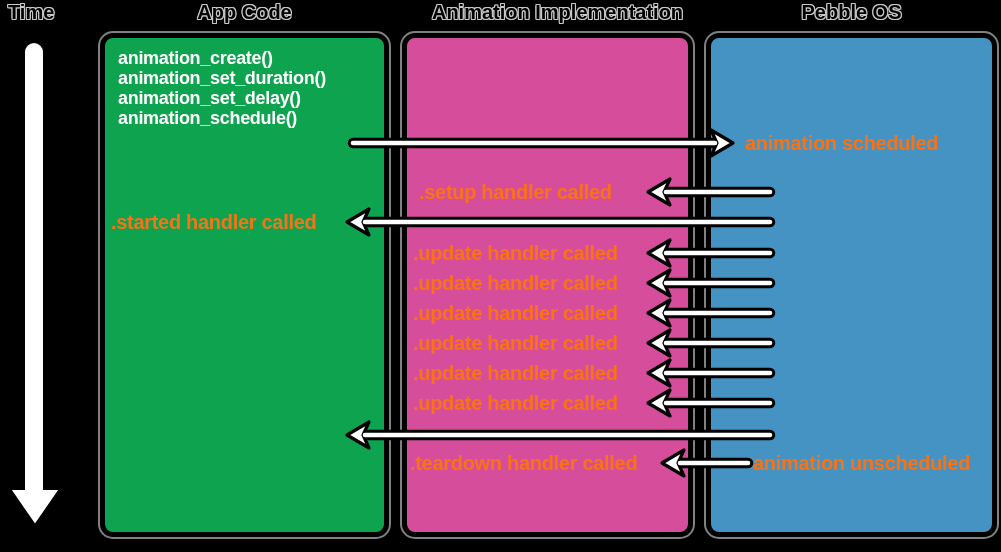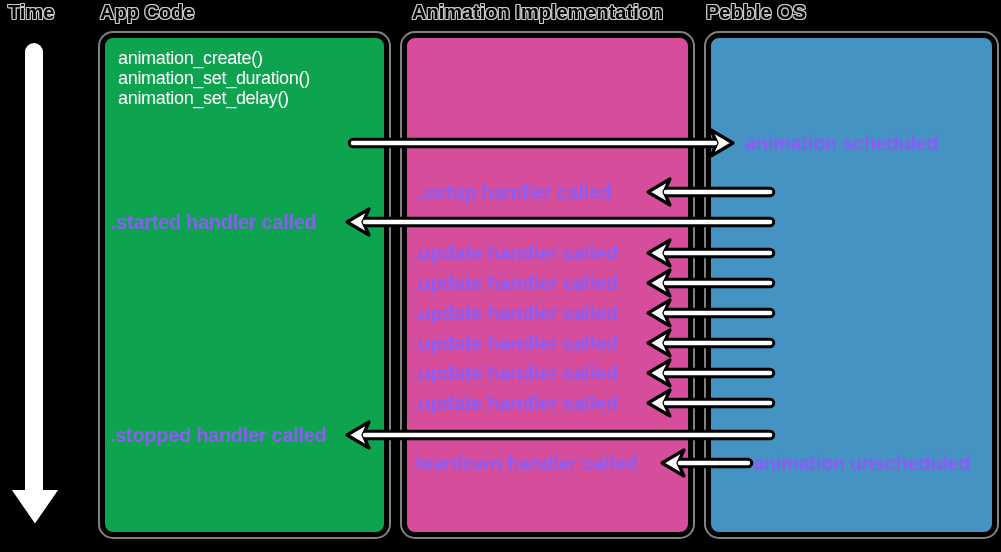--- a/index.html
+++ b/index.html
@@ -17,41 +17,41 @@
     border-radius:13px;
     box-shadow:0 0 0 2px rgba(235,235,235,0.55);
     box-sizing:border-box;
   }
   .box-green{left:100px;width:289px;background:#0EA34F;}
   .box-magenta{left:402px;width:291px;background:#D64D9C;}
   .box-blue{left:706px;width:291px;background:#4493C2;}
   .col-title{
     position:absolute;top:0;height:24px;line-height:24px;
     font-size:20px;font-weight:bold;color:#000;
-    white-space:nowrap;
+    text-align:center;white-space:nowrap;
     text-shadow:
       -1px -1px 0 #c9c9c9, 1px -1px 0 #c9c9c9,
       -1px  1px 0 #c9c9c9, 1px  1px 0 #c9c9c9,
       -1px  0   0 #c9c9c9, 1px  0   0 #c9c9c9,
        0   -1px 0 #c9c9c9, 0    1px 0 #c9c9c9;
   }
   .title-time{left:8px;text-align:left;}
   .title-green{left:100px;width:289px;}
   .title-magenta{left:412px;width:291px;}
   .title-blue{left:706px;width:291px;}
   .code-block{
     position:absolute;left:118px;top:48px;
-    color:#fff;font-size:18px;font-weight:normal;
+    color:#fff;font-size:18px;font-weight:bold;
     line-height:20px;letter-spacing:-0.3px;white-space:nowrap;
     z-index:3;
   }
   .evt{
     position:absolute;
     transform:translateY(-50%);
-    color:#8b5cf6;font-size:20px;font-weight:bold;
+    color:#f97316;font-size:20px;font-weight:bold;
     letter-spacing:-0.3px;white-space:nowrap;
     z-index:3;
   }
   .overlay{
     position:absolute;left:0;top:0;z-index:2;
     pointer-events:none;
   }
 </style>
 </head>
 <body>
@@ -64,34 +64,34 @@
 
   <div class="col-title title-time">Time</div>
   <div class="col-title title-green">App Code</div>
   <div class="col-title title-magenta">Animation Implementation</div>
   <div class="col-title title-blue">Pebble OS</div>
 
   <div class="code-block">
     <div>animation_create()</div>
     <div>animation_set_duration()</div>
     <div>animation_set_delay()</div>
+    <div>animation_schedule()</div>
   </div>
 
   <div class="evt" style="left:745px;top:143px;">animation scheduled</div>
   <div class="evt" style="left:419px;top:192px;">.setup handler called</div>
   <div class="evt" style="left:111px;top:222px;">.started handler called</div>
 
   <div class="evt" style="left:413px;top:253px;">.update handler called</div>
   <div class="evt" style="left:413px;top:283px;">.update handler called</div>
   <div class="evt" style="left:413px;top:313px;">.update handler called</div>
   <div class="evt" style="left:413px;top:343px;">.update handler called</div>
   <div class="evt" style="left:413px;top:373px;">.update handler called</div>
   <div class="evt" style="left:413px;top:403px;">.update handler called</div>
 
-  <div class="evt" style="left:110px;top:435px;">.stopped handler called</div>
   <div class="evt" style="left:410px;top:463px;">.teardown handler called</div>
   <div class="evt" style="left:753px;top:463px;">animation unscheduled</div>
 
   <svg class="overlay" width="1001" height="552" viewBox="0 0 1001 552">
       <g>
         <line x1="34" y1="51" x2="34" y2="490" stroke="#000000" stroke-width="26" stroke-linecap="round"></line>
         <polygon points="8,488 62,488 35,527" fill="#FFFFFF" stroke="#000000" stroke-width="4" stroke-linejoin="round"></polygon>
         <line x1="34" y1="52" x2="34" y2="497" stroke="#FFFFFF" stroke-width="18" stroke-linecap="round"></line>
       </g>
       <g>

